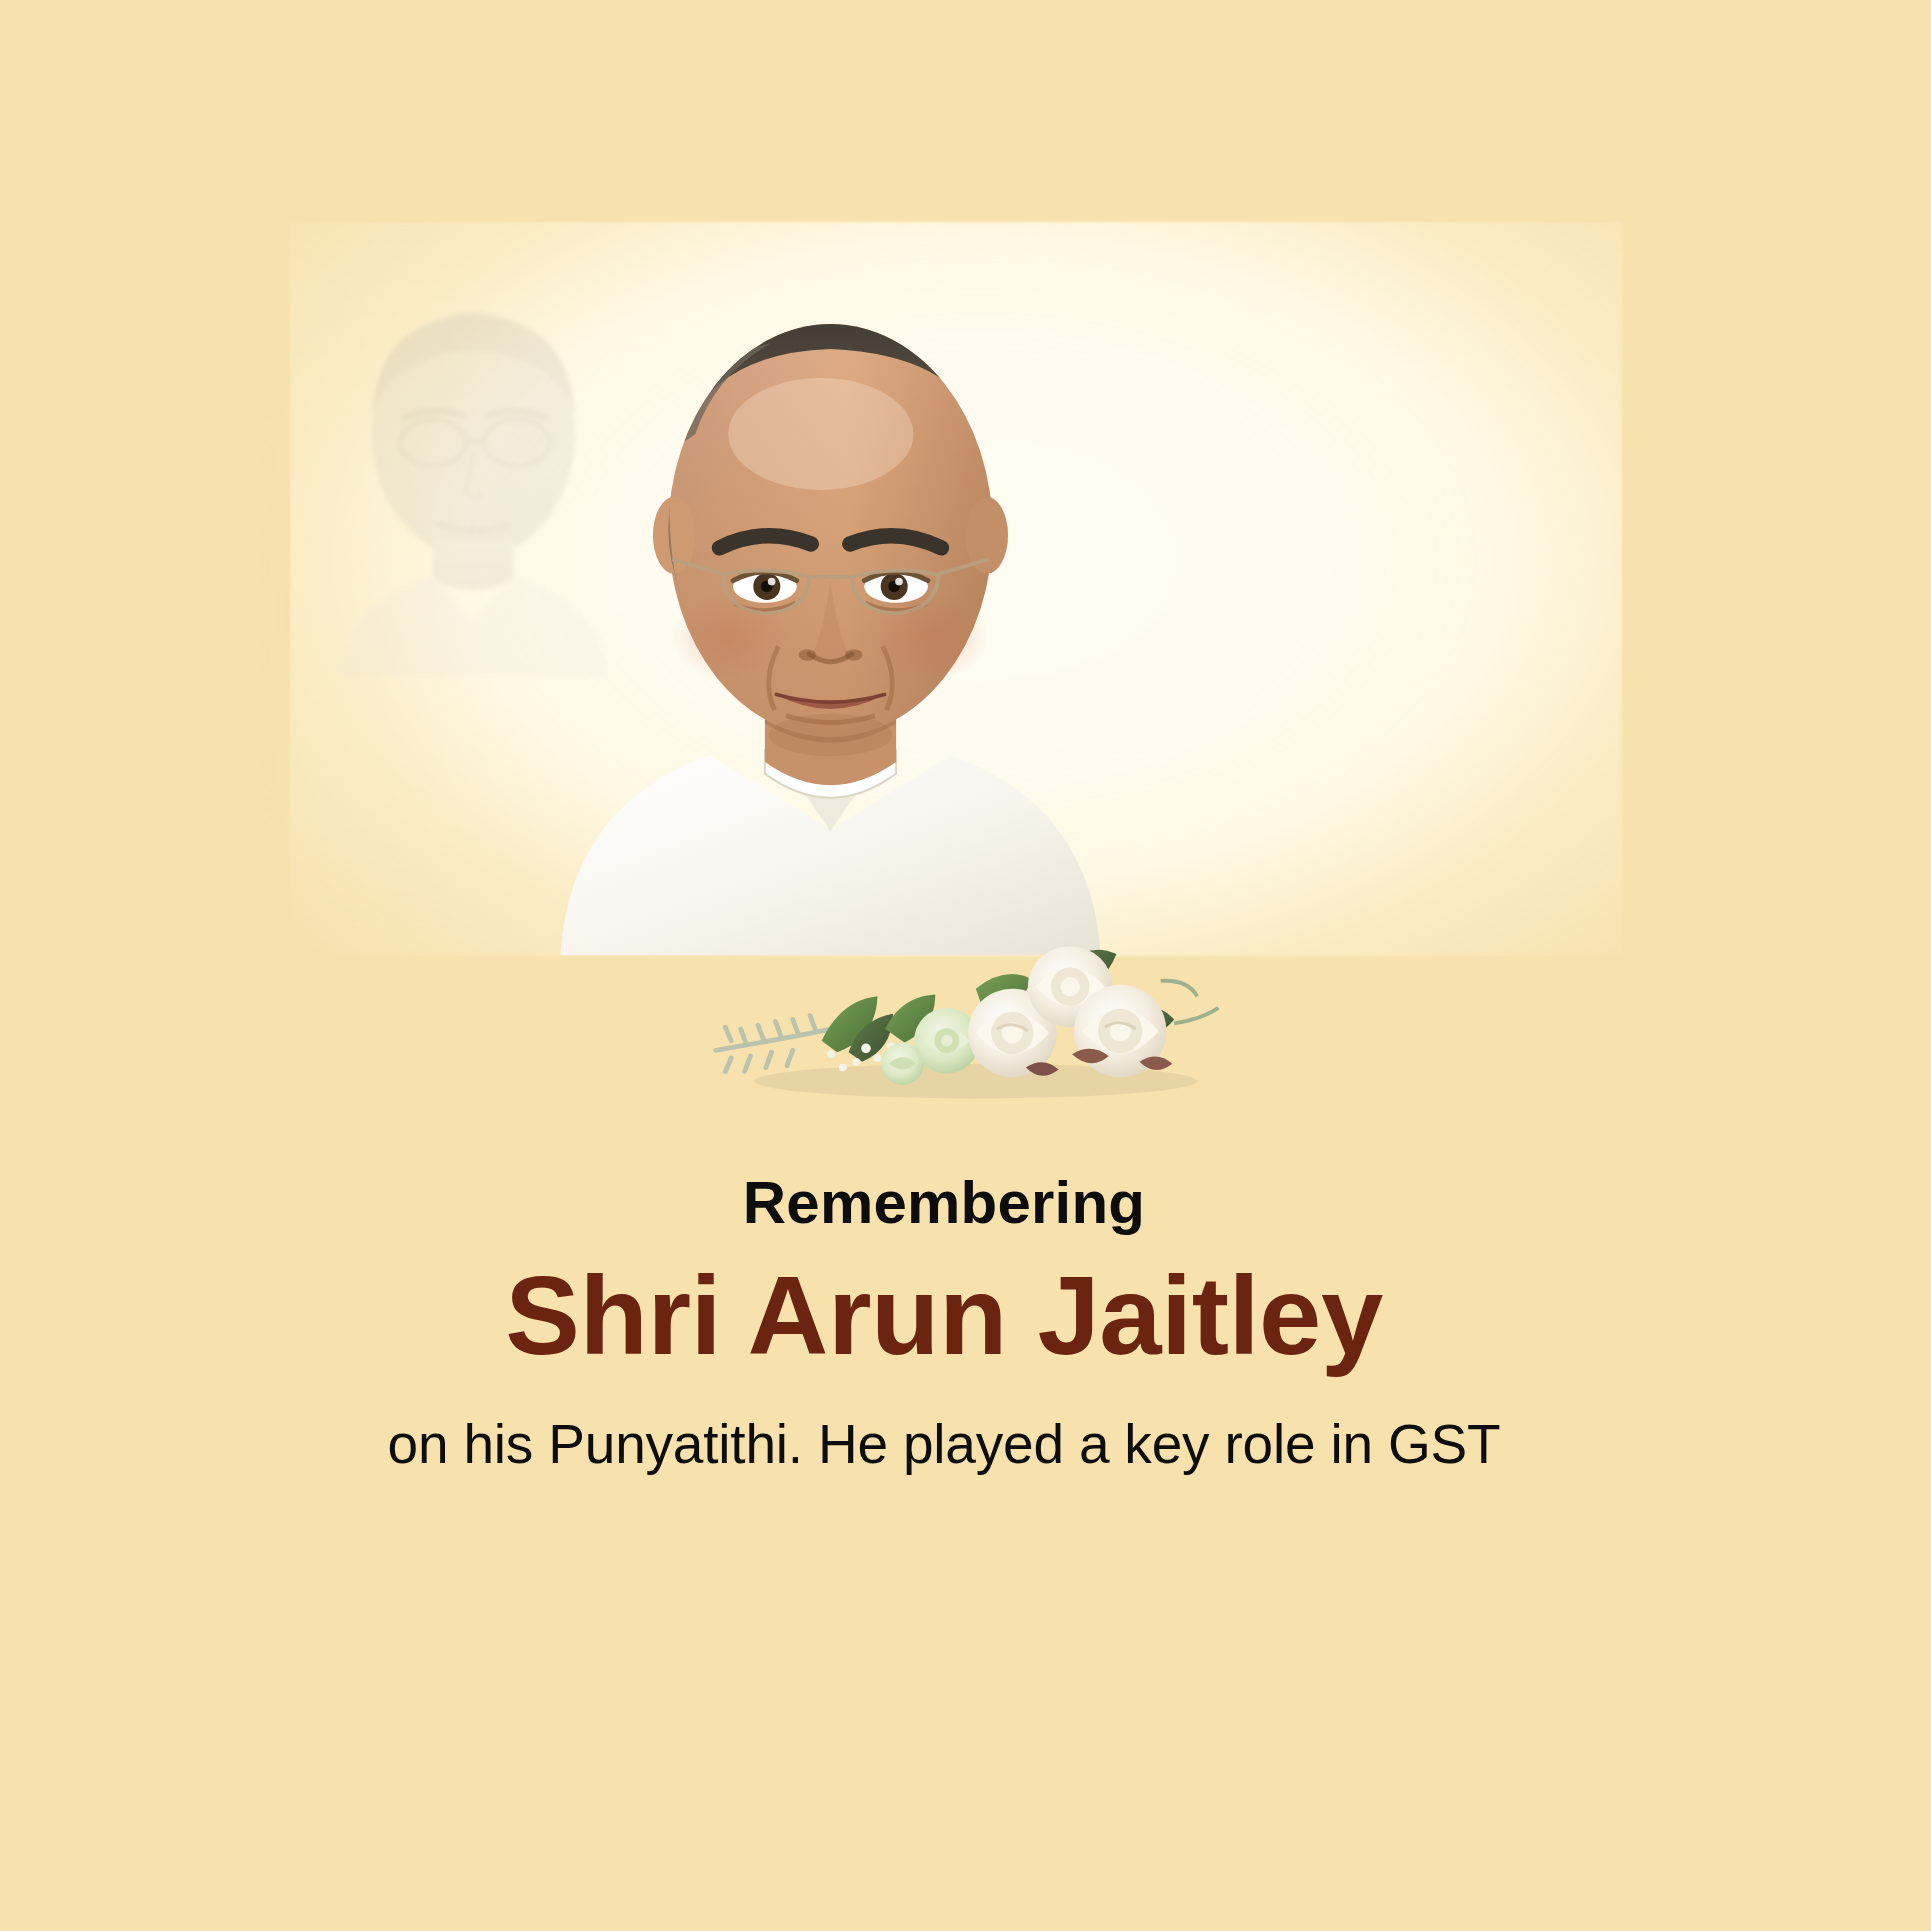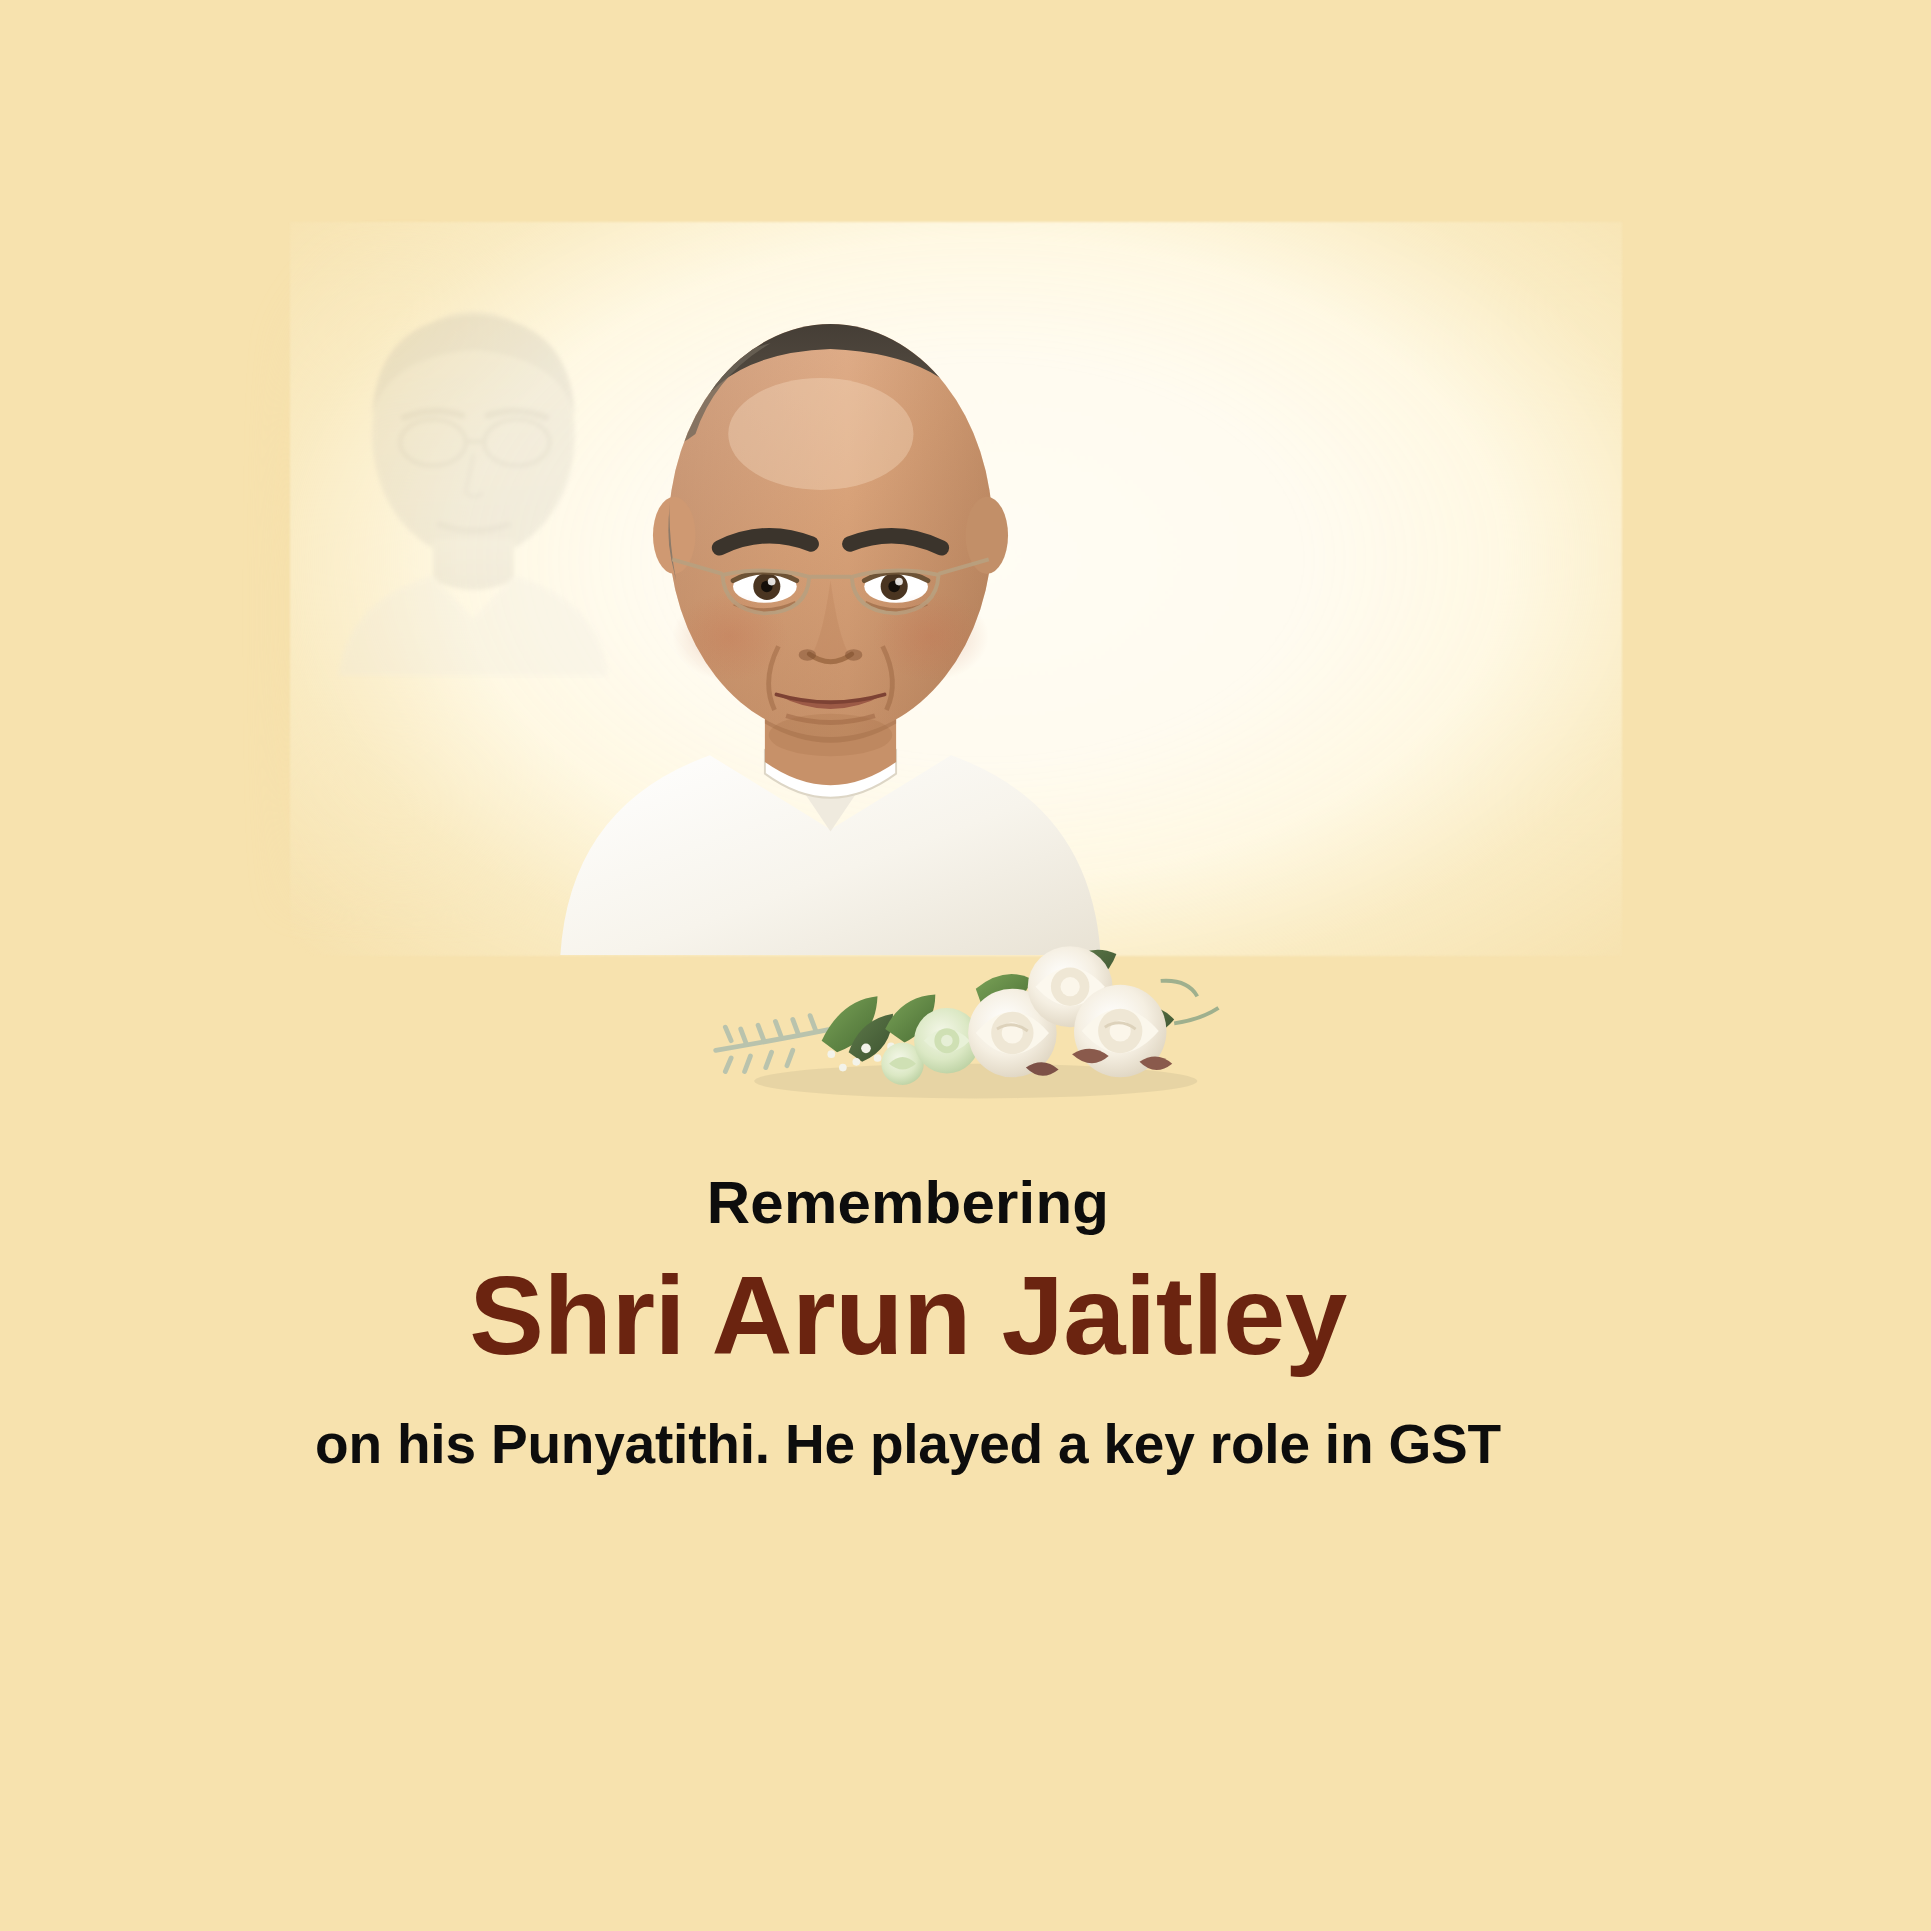--- a/index.html
+++ b/index.html
@@ -80,40 +80,41 @@
     height: 183px;
   }
 
   
   .caption {
     position: absolute;
     left: 0;
     top: 1173px;
     width: 1816px;
     text-align: center;
+    padding-left: 36px;
   }
   .line-remembering {
     font-size: 60px;
     font-weight: 700;
     letter-spacing: 0.2px;
     color: #0d0d0d;
     line-height: 1.0;
     margin: 0 0 27px 0;
   }
   .line-name {
     font-size: 112px;
     font-weight: 800;
     color: #6b2410;
     line-height: 1.0;
     letter-spacing: -0.5px;
     margin: 0 0 37px 0;
   }
   .line-body {
     font-size: 55px;
-    font-weight: 700;
+    font-weight: 400;
     color: #0d0d0d;
     line-height: 1.30;
     margin: 0 auto;
     width: 1699px;
     letter-spacing: -0.2px;
   }
 </style>
 </head>
 <body>
 

